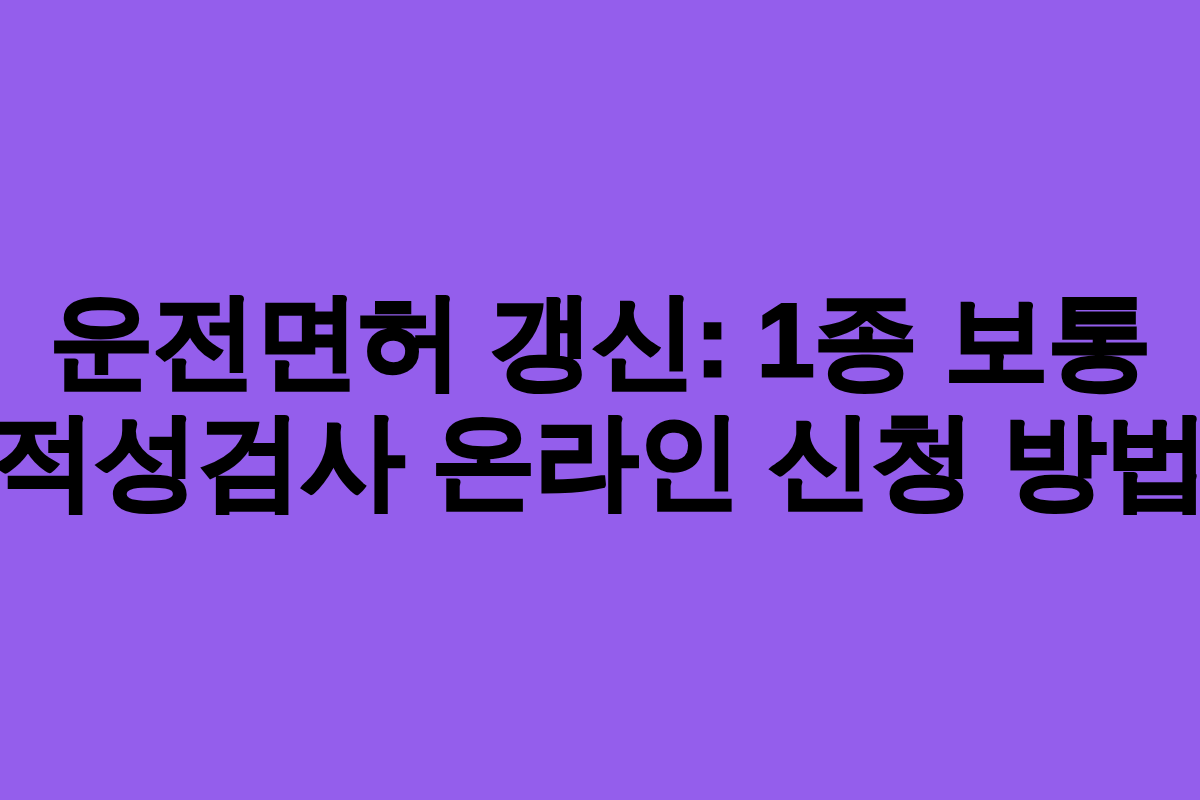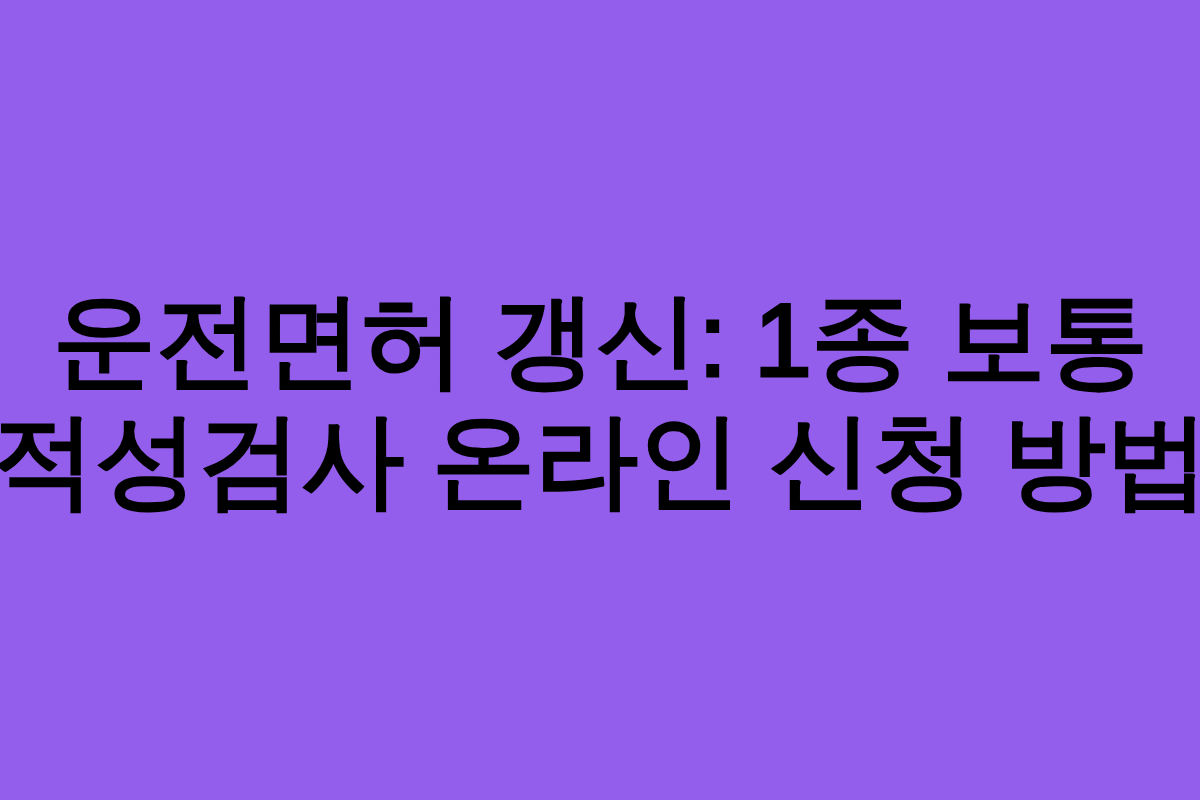--- a/index.html
+++ b/index.html
@@ -33,21 +33,21 @@
     flex-direction: column;
     align-items: center;
     justify-content: center;
     gap: 0;
   }
 
   .title-line {
     display: block;
     color: #000000;
     font-family: "Liberation Sans", "DejaVu Sans", sans-serif;
-    font-weight: 400;
+    font-weight: 700;
     font-size: 106px;
     line-height: 120px;
     letter-spacing: -1px;
     white-space: nowrap;
     -webkit-text-stroke: 3px #000000;
     text-rendering: optimizeLegibility;
   }
 
   .title-line-1 {
     font-size: 104px;

